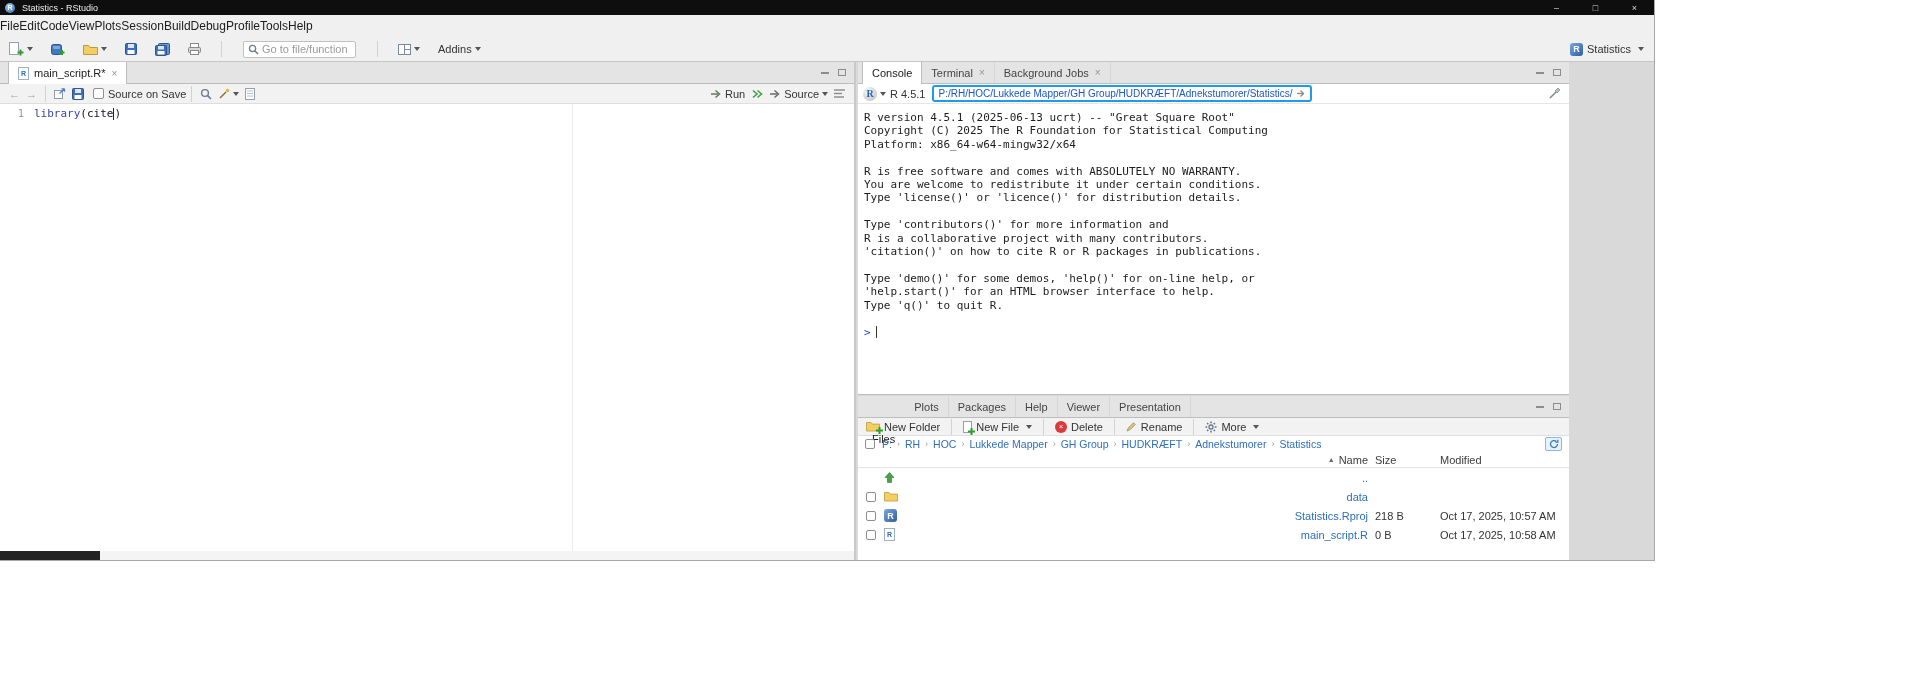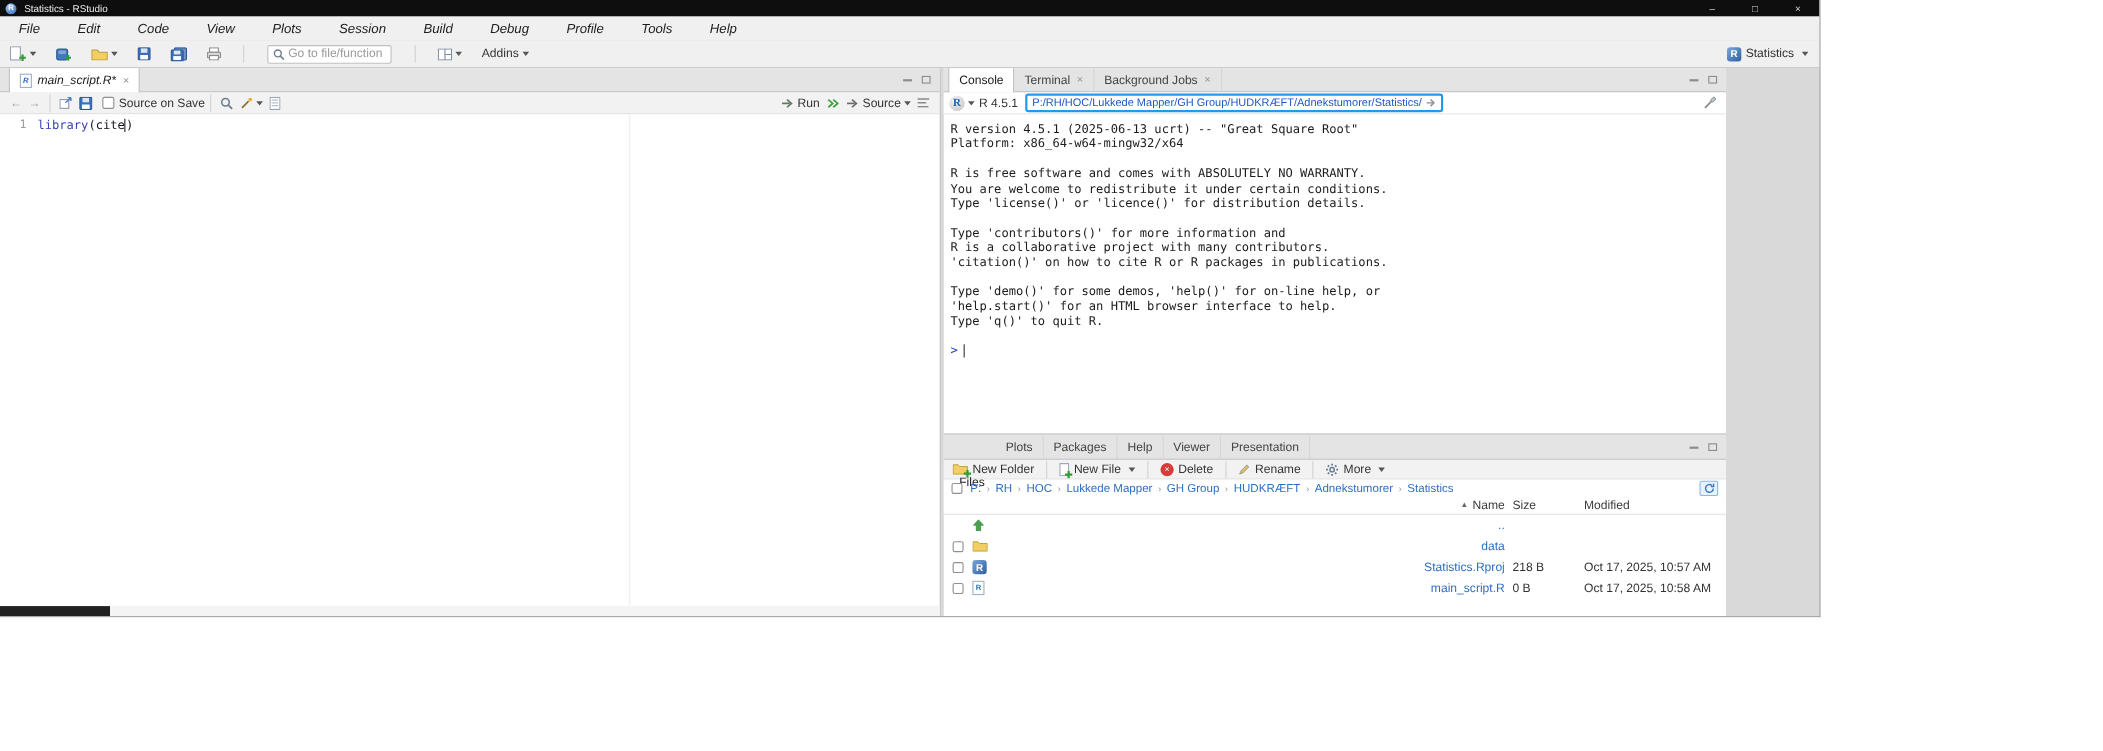--- a/index.html
+++ b/index.html
@@ -8,21 +8,21 @@
 
   
   .titlebar { position: absolute; left: 0; top: 0; width: 100%; height: 15px; background: #0e0e0e; display: flex; align-items: center; }
   .app-icon { width: 10px; height: 10px; margin-left: 5px; border-radius: 50%; background: radial-gradient(circle at 35% 30%, #9fc2ea, #2f6cb5); color: #fff; font-size: 7px; font-weight: bold; display: grid; place-items: center; }
   .title-text { font-size: 9px; margin-left: 7px; color: #ececec; }
   .win-controls { margin-left: auto; height: 100%; display: flex; }
   .win-btn { width: 39px; height: 100%; display: grid; place-items: center; font-size: 9px; color: #d8d8d8; cursor: default; }
 
   
   .menubar { position: absolute; top: 15px; left: 0; width: 100%; height: 22px; background: #f0f0f0; display: flex; align-items: center; font-size: 12px; color: #1c1c1c; }
-  .menu-item { padding: 0 17px; height: 100%; display: flex; align-items: center; font-style: italic; }
+  .menu-item { padding: 0 0; height: 100%; display: flex; align-items: center; }
 
   
   .toolbar { position: absolute; top: 37px; left: 0; width: 100%; height: 25px; background: #f0f0f0; border-bottom: 1px solid #c6c6c6; display: flex; align-items: center; padding: 0 6px; gap: 12px; }
   .tbtn { display: flex; align-items: center; padding: 0 3px; height: 20px; }
   .caret { width: 0; height: 0; border-left: 3px solid transparent; border-right: 3px solid transparent; border-top: 4px solid #555; margin-left: 3px; }
   .vsep { width: 1px; height: 16px; background: #d2d2d2; margin: 0 5px; }
   .goto-box { display: flex; align-items: center; background: #fff; border: 1px solid #c0c0c0; border-radius: 2px; height: 17px; width: 113px; padding: 0 4px; margin: 0 4px; gap: 3px; }
   .goto-box input { border: none; outline: none; width: 100%; font-size: 11px; color: #444; font-family: "Liberation Sans", sans-serif; background: transparent; }
   .goto-box input::placeholder { color: #9a9a9a; }
   .label11 { font-size: 11px; color: #333; }
@@ -33,21 +33,21 @@
   .tab { display: flex; align-items: center; padding: 0 9px; gap: 5px; border-right: 1px solid #d6d6d6; cursor: default; }
   .tab.active { background: #fff; border-left: 1px solid #bdbdbd; border-right: 1px solid #bdbdbd; margin-bottom: -1px; color: #1a1a1a; }
   .tab-close { font-size: 10px; color: #949494; margin-left: 1px; }
   .pane-btns { margin-left: auto; display: flex; align-items: center; gap: 9px; padding-right: 8px; }
   .pb-dash { width: 8px; height: 2px; background: #8c8c8c; }
   .pb-box { width: 8px; height: 7px; border: 1px solid #8c8c8c; }
   .check { width: 11px; height: 11px; border: 1px solid #8f8f8f; background: #fff; border-radius: 2px; flex: none; }
 
   
   .editor-pane { position: absolute; left: 0; top: 62px; width: 856px; height: 498px; background: #fff; border-right: 2px solid #c9c9c9; }
-  .editor-pane .tabbar .tab.active { margin-left: 8px; font-style: italic; }
+  .editor-pane .tabbar .tab.active { margin-left: 8px; }
   .rscript-icon { width: 11px; height: 13px; background: #fff; border: 1px solid #9db0c8; font-size: 7px; color: #2d6bbf; display: grid; place-items: center; font-weight: bold; }
   .editor-toolbar { height: 20px; background: #f2f2f2; border-bottom: 1px solid #dedede; display: flex; align-items: center; padding: 0 6px; font-size: 11px; color: #333; }
   .nav-arrow { font-size: 11px; color: #9e9e9e; padding: 0 3px; }
   .editor-body { position: relative; height: calc(100% - 42px); font-family: "DejaVu Sans Mono", monospace; font-size: 11px; background: #fff; }
   .margin-line { position: absolute; left: 572px; top: 0; bottom: 0; width: 1px; background: #ececec; }
   .code-row { display: flex; align-items: center; height: 14px; padding-top: 4px; }
   .gutter { width: 34px; text-align: right; color: #9b9b9b; padding-right: 10px; font-size: 10.5px; flex: none; }
   .tok-fn { color: #3b44ad; }
   .tok { color: #14141f; }
   .cursor { display: inline-block; width: 1px; height: 12px; background: #222; vertical-align: text-bottom; }
@@ -320,20 +320,21 @@
       </span>
       <span class="tbtn" style="margin-left:auto;">
         <svg width="13" height="13">
             <line x1="2" y1="11" x2="8" y2="5" stroke="#8a8a8a" stroke-width="1.6"></line>
             <path d="M7 4 l3 -3 l2 2 l-3 3 z" fill="#b9c4d2" stroke="#8a8a8a" stroke-width="0.8"></path>
           </svg>
       </span>
     </div>
     <div class="console-body">
       <div class="console-line">R version 4.5.1 (2025-06-13 ucrt) -- "Great Square Root"</div>
+      <div class="console-line">Copyright (C) 2025 The R Foundation for Statistical Computing</div>
       <div class="console-line">Platform: x86_64-w64-mingw32/x64</div>
       <div class="console-line"></div>
       <div class="console-line">R is free software and comes with ABSOLUTELY NO WARRANTY.</div>
       <div class="console-line">You are welcome to redistribute it under certain conditions.</div>
       <div class="console-line">Type 'license()' or 'licence()' for distribution details.</div>
       <div class="console-line"></div>
       <div class="console-line">Type 'contributors()' for more information and</div>
       <div class="console-line">R is a collaborative project with many contributors.</div>
       <div class="console-line">'citation()' on how to cite R or R packages in publications.</div>
       <div class="console-line"></div>

